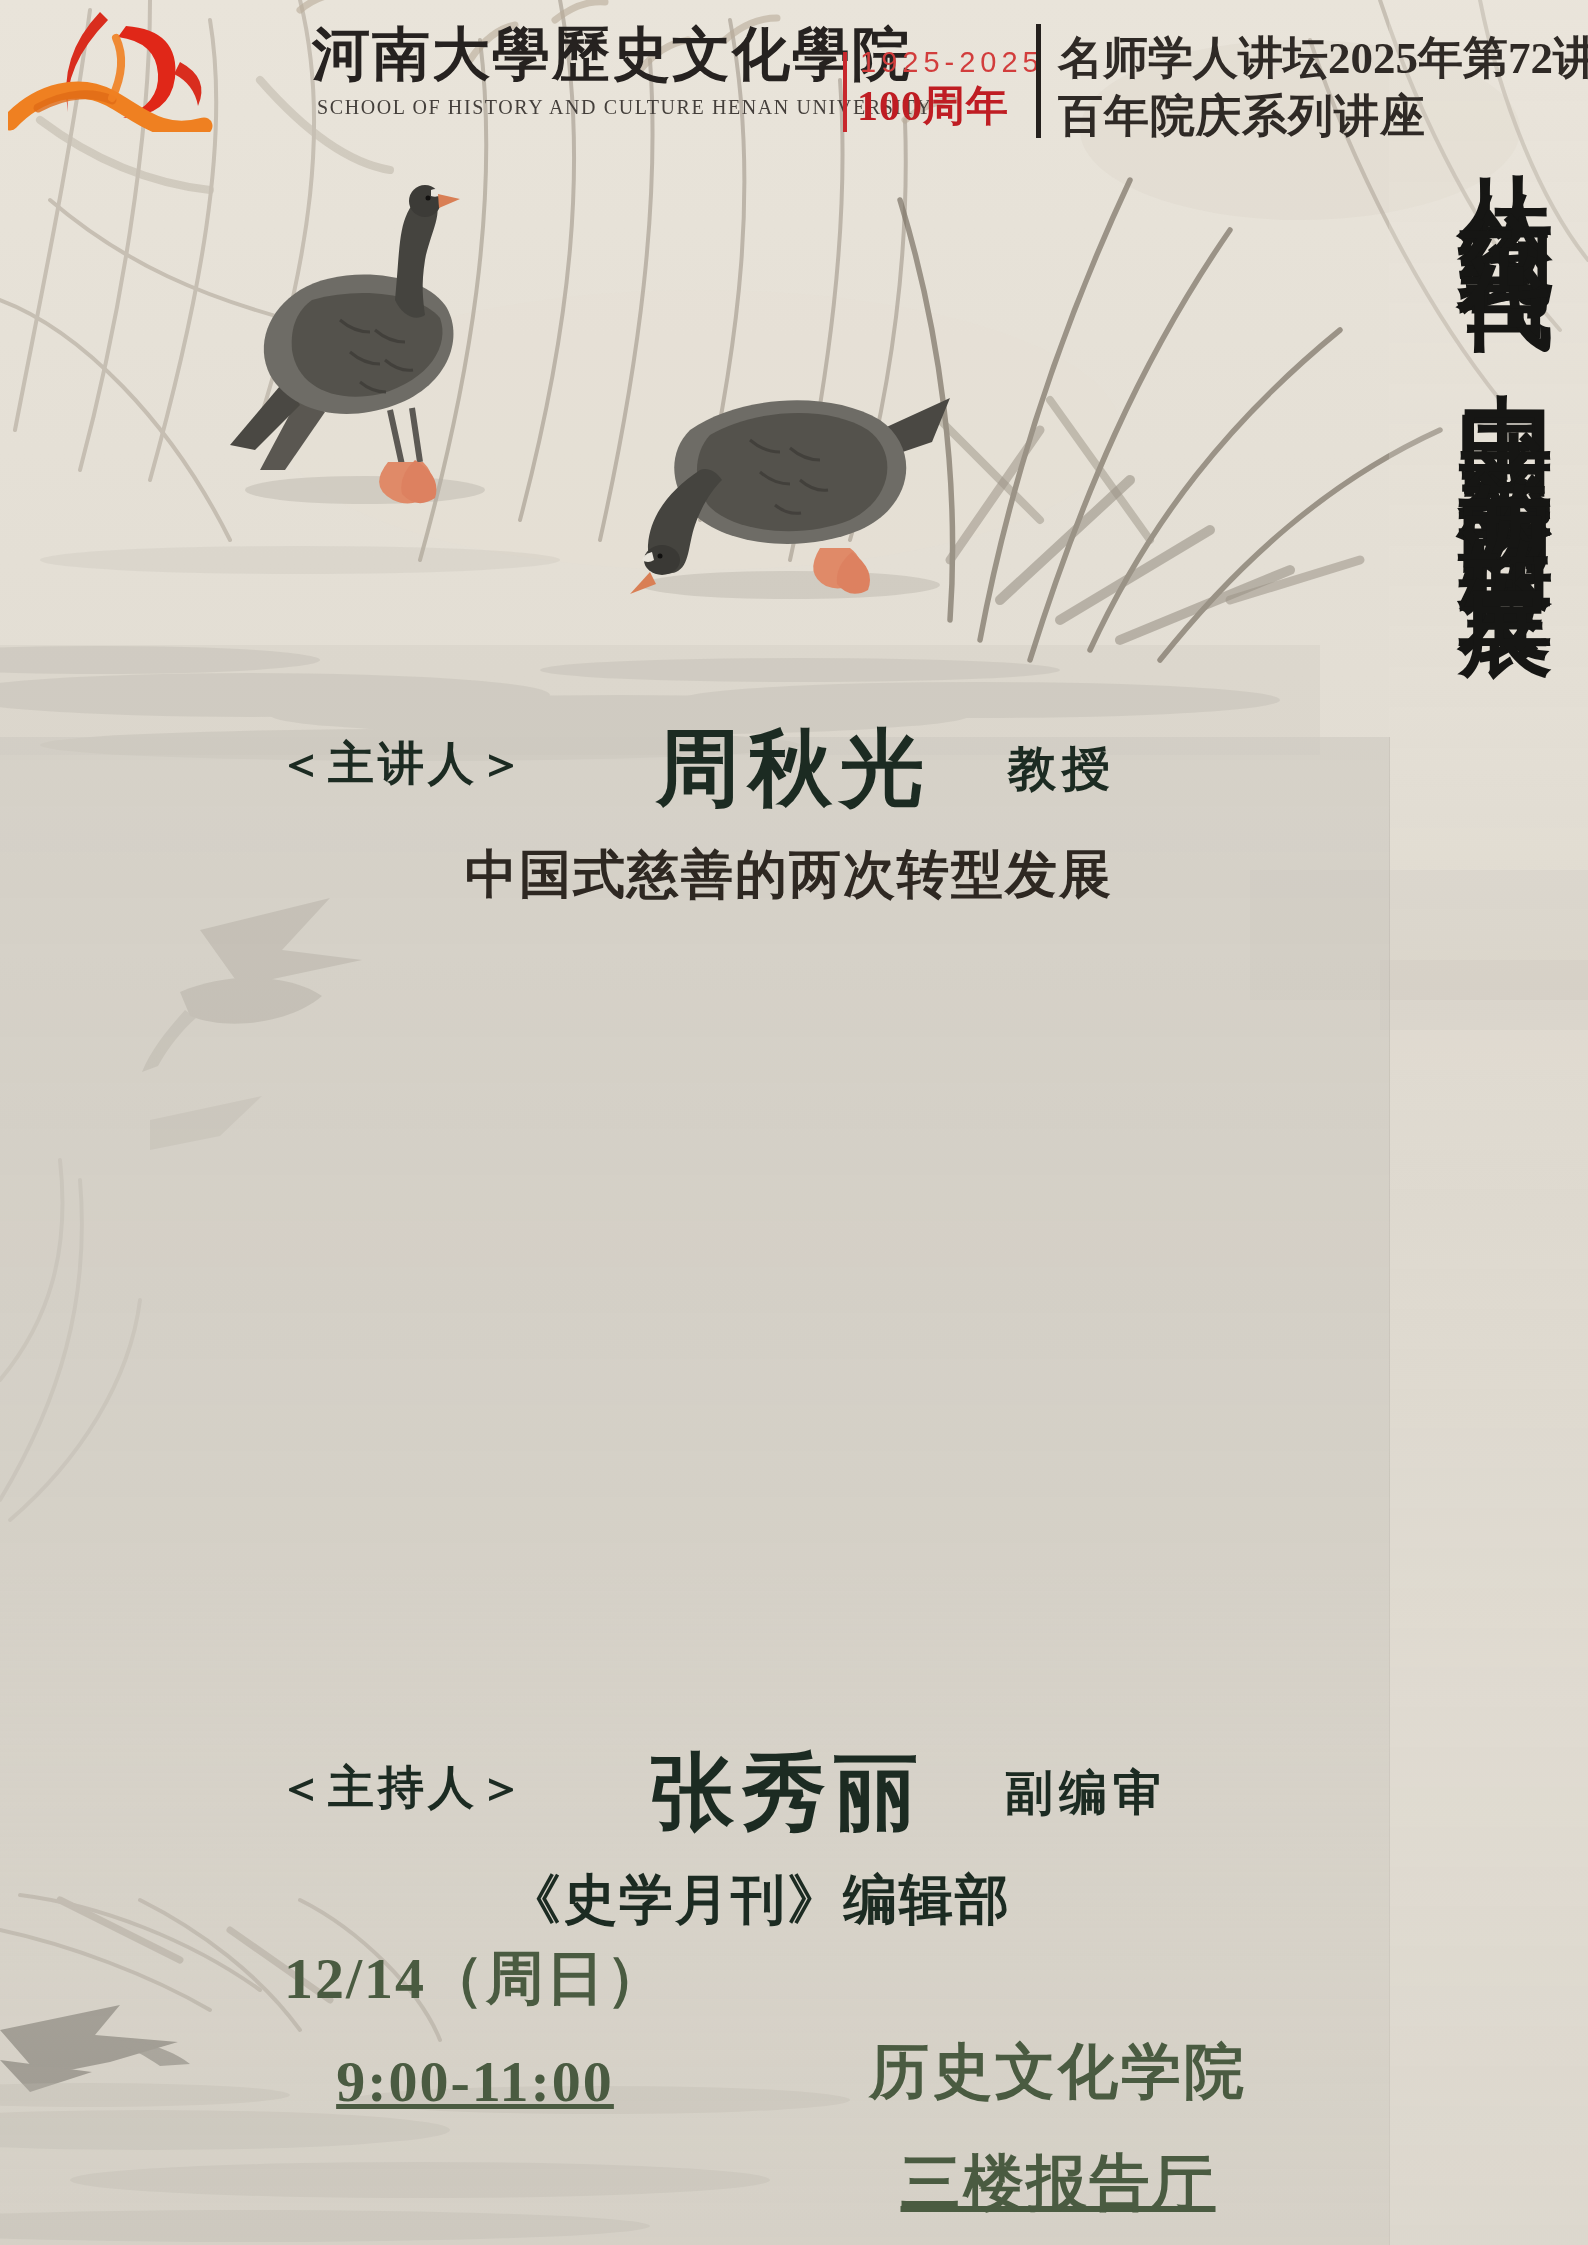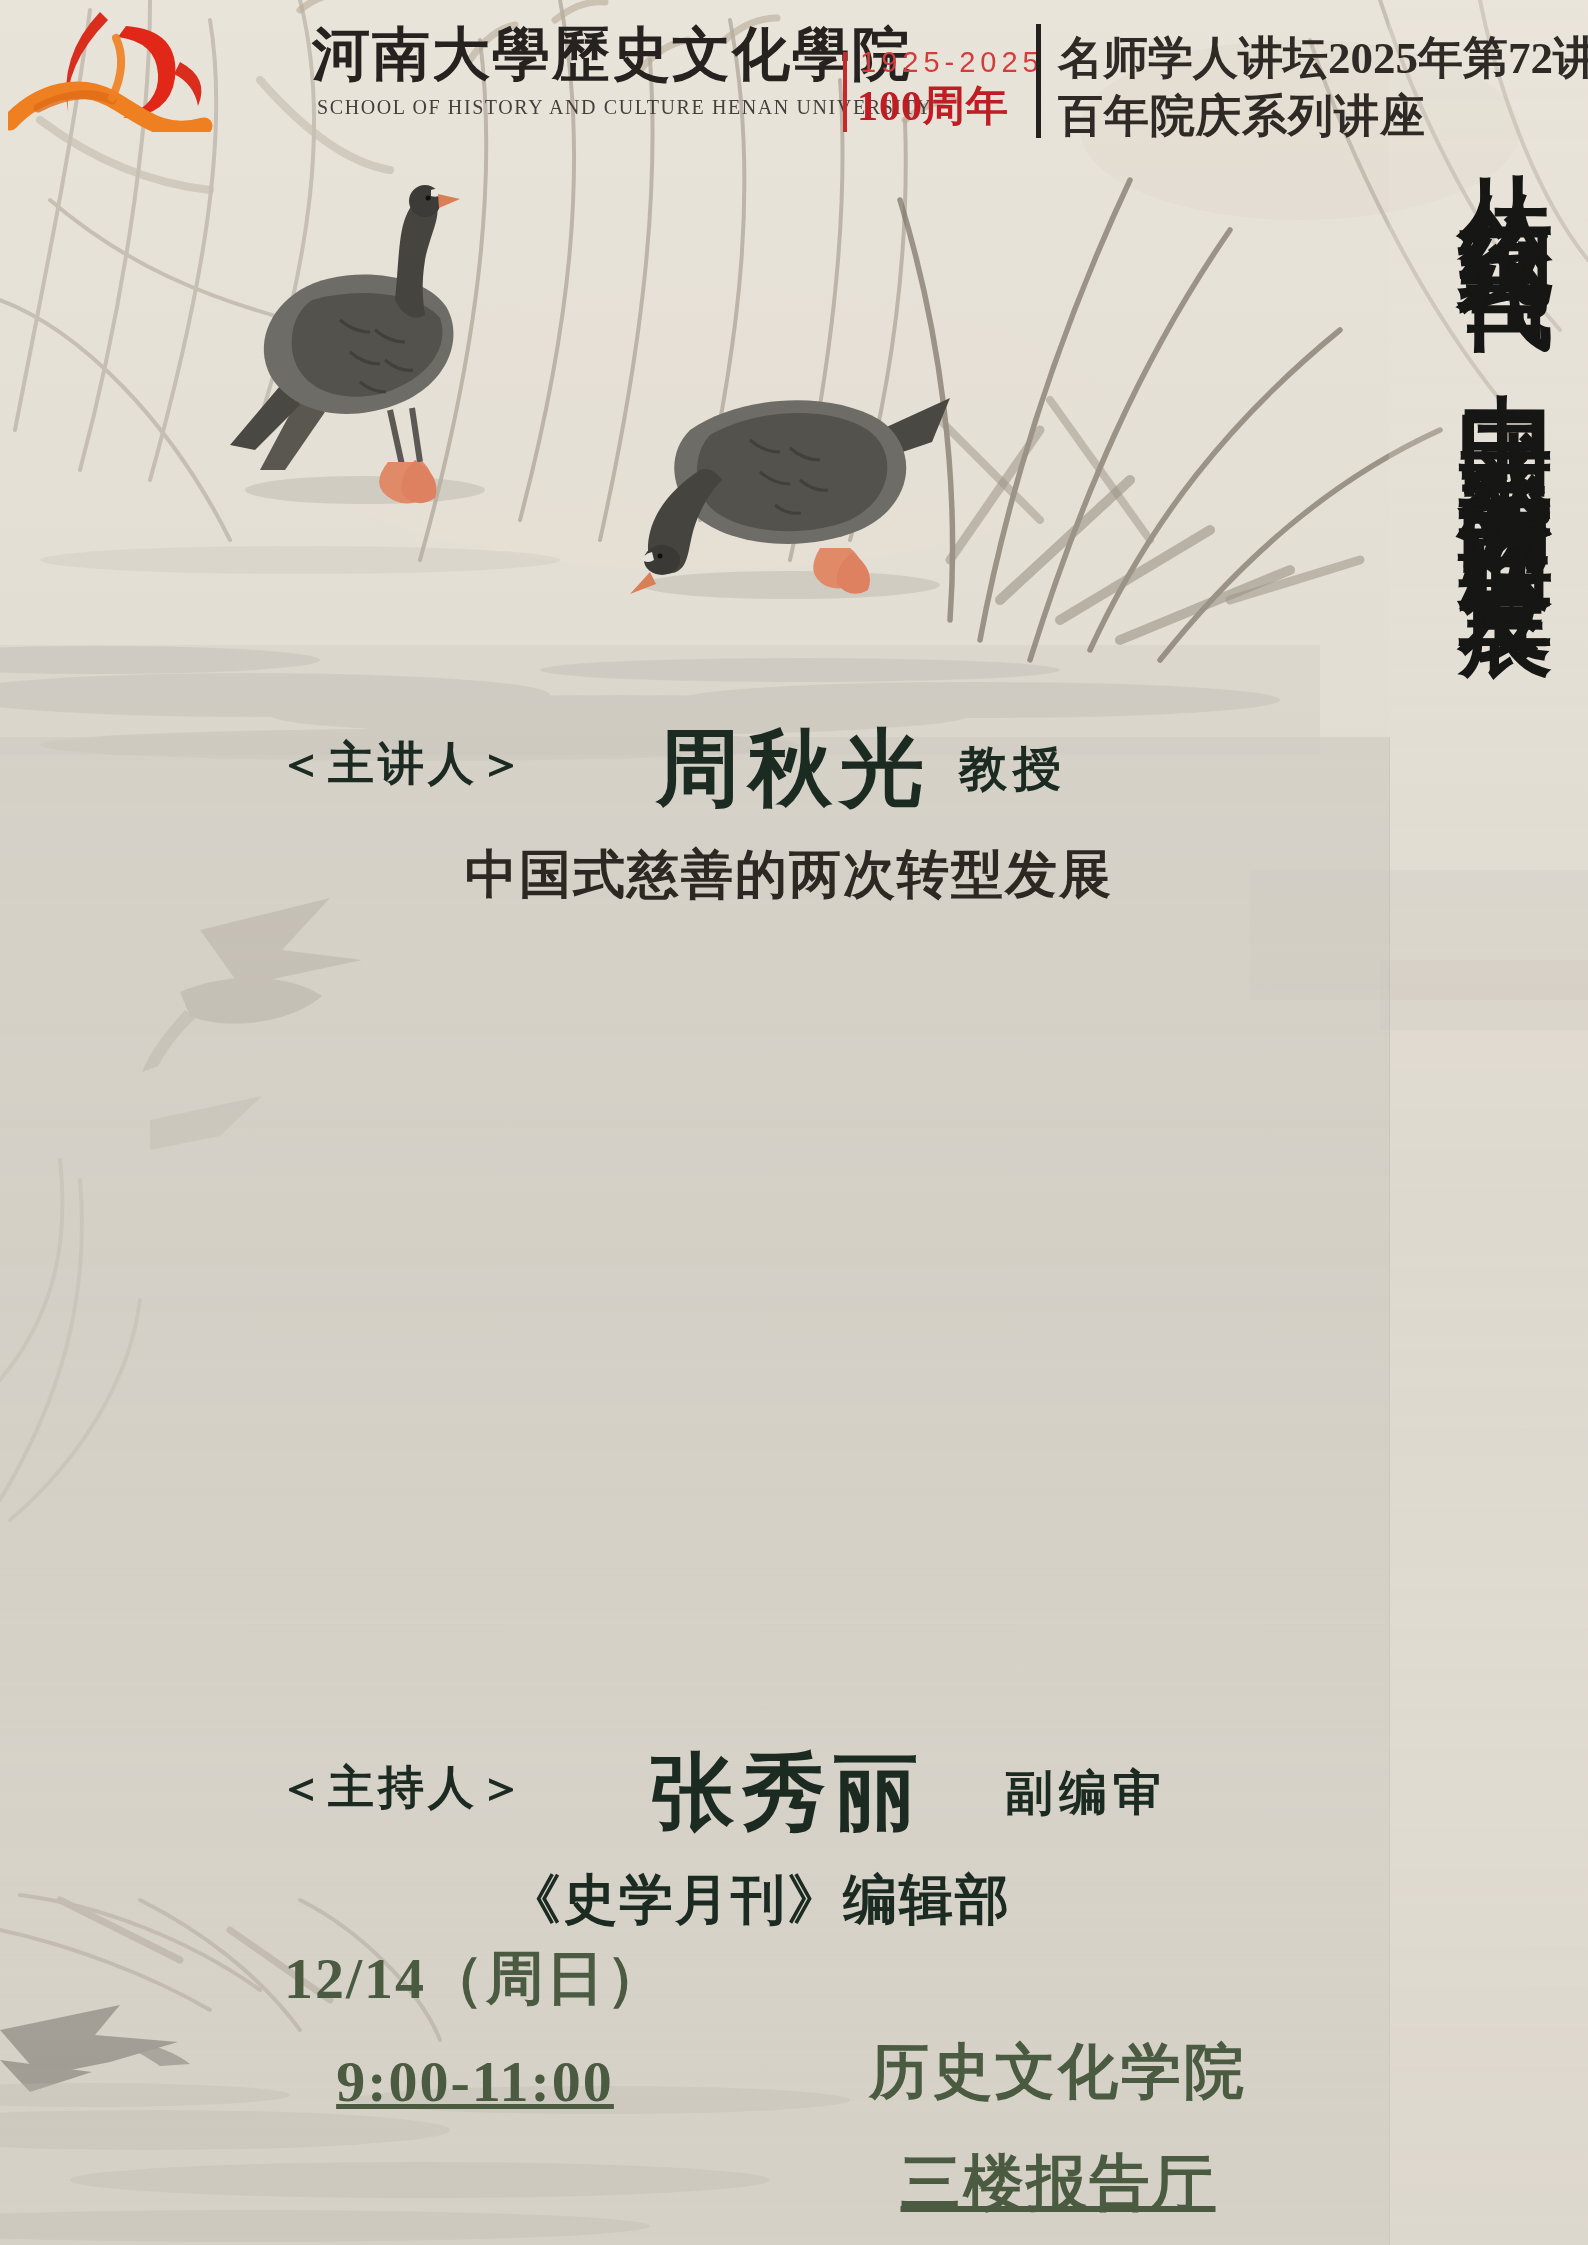--- a/index.html
+++ b/index.html
@@ -39,21 +39,21 @@
     writing-mode:vertical-rl;text-orientation:upright;
     font-size:94px;font-weight:bold;color:#161614;letter-spacing:18px;
     text-align:start;white-space:nowrap;
   }
   
   .row-label{font-size:46px;font-weight:bold;color:#1c2b22;letter-spacing:4px;}
   .row-name{font-size:84px;font-weight:bold;color:#1c2b22;letter-spacing:8px;}
   .row-title{font-size:48px;font-weight:bold;color:#1c2b22;letter-spacing:6px;}
   .speaker-label{left:278px;top:733px;}
   .speaker-name{left:656px;top:712px;}
-  .speaker-title{left:959px;top:737px;}
+  .speaker-title{left:1008px;top:737px;}
   .speaker-affil{left:465px;top:840px;font-size:52px;font-weight:bold;color:#2e2822;letter-spacing:2px;}
   .bio{
     left:84px;top:928px;width:1274px;z-index:5;position:absolute;
     font-size:46px;line-height:100px;color:#4b443c;
     text-align:justify;text-justify:inter-character;
     text-indent:92px;white-space:normal;letter-spacing:1px;
   }
   .host-label{left:278px;top:1757px;}
   .host-name{left:650px;top:1736px;}
   .host-title{left:1005px;top:1761px;}

